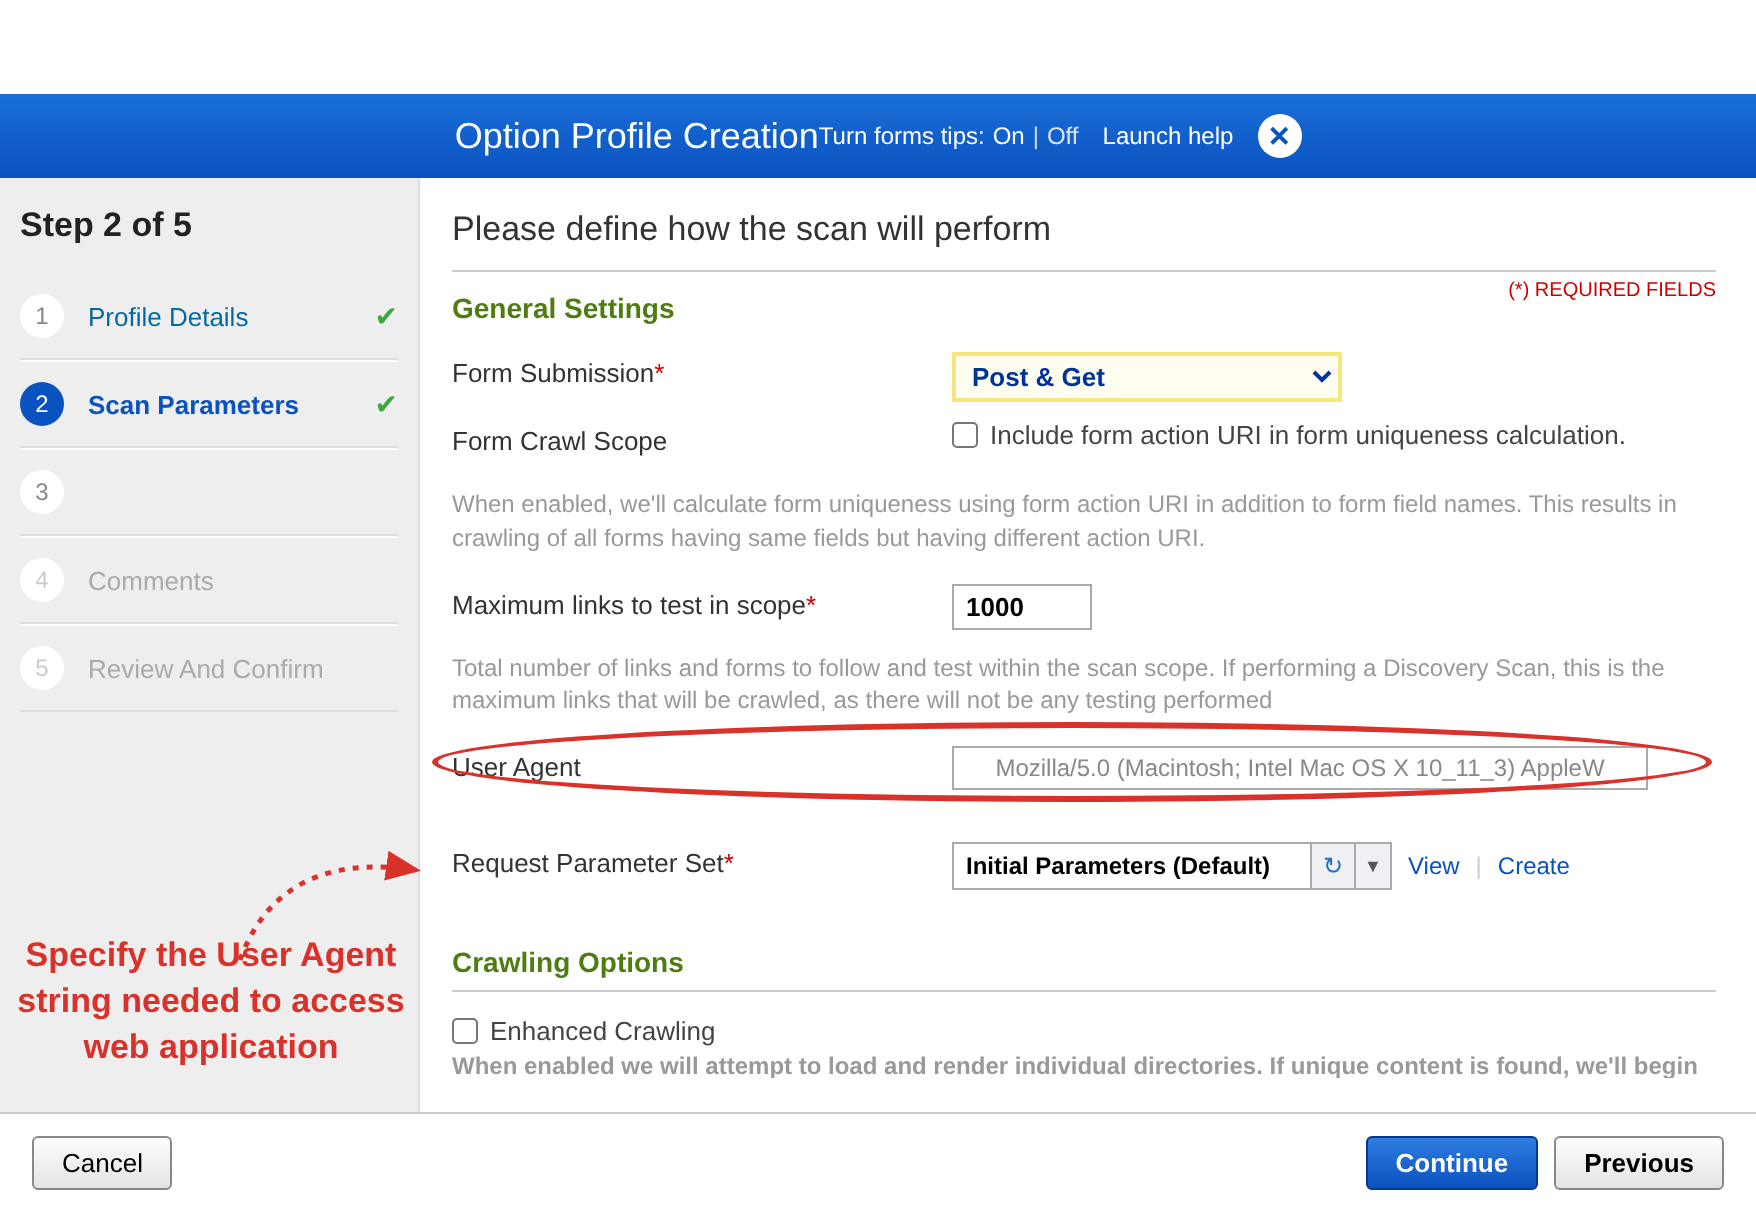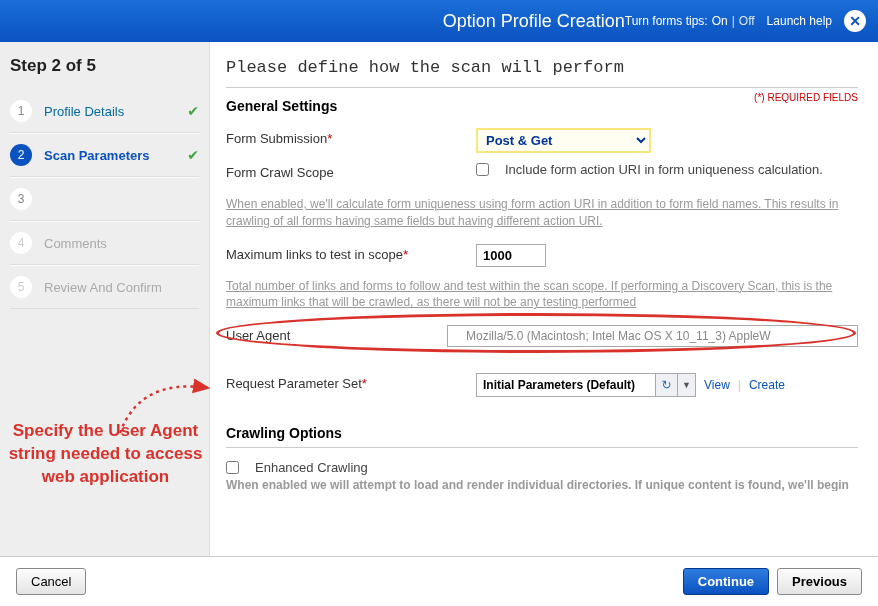--- a/index.html
+++ b/index.html
@@ -1,19 +1,19 @@
 <!DOCTYPE html>
 <html><head>
 <meta charset="utf-8">
 <style>
   * { box-sizing: border-box; margin: 0; padding: 0; }
   body { font-family: Arial, Helvetica, sans-serif; font-size: 13px; color: #333; background: #fff; width: 878px; height: 606px; overflow: hidden; position: relative; }
 
   
-  .header { background: linear-gradient(#1a6ed8, #0a52c0); color: #fff; height: 42px; display: flex; align-items: center; padding: 0 12px; justify-content: flex-end; }
+  .header { background: linear-gradient(#1a6ed8, #0a52c0); color: #fff; height: 42px; display: flex; align-items: center; padding: 0 12px; justify-content: center; margin-top: 47px; }
   .header-title { font-size: 18px; font-weight: normal; }
   .header-right { display: flex; align-items: center; gap: 12px; font-size: 12px; }
   .help-toggle { display: flex; gap: 4px; align-items: center; }
   .help-toggle .sep { color: #cfe0f8; }
   .help-toggle .off { opacity: 0.85; }
   .close-btn { width: 22px; height: 22px; border-radius: 50%; background: #fff; color: #0a52c0; display: flex; align-items: center; justify-content: center; font-weight: bold; cursor: pointer; font-size: 14px; }
   .header a { color: #fff; text-decoration: none; cursor: pointer; }
 
   
   .body { display: flex; height: 514px; }
@@ -31,48 +31,48 @@
   .step.active .step-label { color: #0a52c0; font-weight: bold; }
   .step.dim .step-label { color: #aaa; }
   .step.dim .step-num { color: #ccc; }
   .check { color: #3fa63f; font-size: 14px; }
 
   
   .annotation { position: absolute; top: 378px; left: 8px; width: 195px; text-align: center; color: #d9322b; font-size: 17px; font-weight: bold; line-height: 1.35; }
   .arrow-svg { position: absolute; top: 326px; left: 100px; pointer-events: none; }
 
   
-  .page-title { font-size: 17px; color: #333; margin-bottom: 10px; font-family: Liberation Mono, monospace; }
+  .page-title { font-size: 17px; color: #333; margin-bottom: 10px; }
   .hr { height: 1px; background: #ccc; box-shadow: 0 1px 0 #fff; margin-bottom: 10px; }
   .required-note { color: #c00; font-size: 10px; float: right; margin-top: -6px; }
 
-  .section-title { font-size: 14px; font-weight: bold; color: #000000; margin: 8px 0 14px; }
+  .section-title { font-size: 14px; font-weight: bold; color: #4d7c0f; margin: 8px 0 14px; }
   .underline { border-bottom: 1px solid #ccc; padding-bottom: 6px; margin-bottom: 12px; }
 
   .form-row { display: flex; align-items: flex-start; margin-bottom: 8px; min-height: 26px; }
   .form-label { width: 250px; color: #333; font-size: 13px; padding-top: 3px; }
   .form-label .req { color: #c00; }
   .form-control { flex: 1; display: flex; align-items: center; gap: 8px; flex-wrap: wrap; }
-  .help-text { color: #999; font-size: 12px; margin: 0 0 14px 0; line-height: 1.4; text-decoration: underline; }
-
-  select.highlighted { border: 2px solid #f7e67b; background: #fffef0; padding: 2px 4px; width: 175px; font-size: 13px; color: #00339a; font-weight: bold; }
+  .help-text { color: #999; font-size: 12px; margin: 0 0 14px 0; line-height: 1.4; }
+
+  select.highlighted { border: 2px solid #f7e67b; background: #fffef0; padding: 2px 4px; width: 195px; font-size: 13px; color: #00339a; font-weight: bold; }
   input[type=text].num { width: 70px; padding: 3px 6px; border: 1px solid #aaa; font-weight: bold; font-size: 13px; }
-  input[type=text].wide { width: 411px; padding: 3px 18px; border: 1px solid #aaa; color: #888; font-size: 12px; }
+  input[type=text].wide { width: 348px; padding: 3px 18px; border: 1px solid #aaa; color: #888; font-size: 12px; text-align: center; }
 
   .ua-row { position: relative; }
   .ua-circle { position: absolute; left: -10px; top: -12px; width: 640px; height: 40px; border: 3px solid #d9322b; border-radius: 50%; pointer-events: none; }
 
   .combo { display: inline-flex; align-items: center; height: 24px; }
   .combo input { width: 180px; padding: 3px 6px; border: 1px solid #aaa; font-weight: bold; font-size: 12px; height: 24px; }
   .combo .refresh { width: 22px; height: 24px; border: 1px solid #aaa; border-left: none; background: #eef0f3; display: flex; align-items: center; justify-content: center; cursor: pointer; color: #2a6fbf; font-size: 12px; }
   .combo .dd { width: 18px; height: 24px; border: 1px solid #aaa; border-left: none; background: #eef0f3; display: flex; align-items: center; justify-content: center; cursor: pointer; font-size: 9px; color: #555; }
   .link { color: #0a52c0; cursor: pointer; font-size: 12px; }
   .link-sep { color: #ccc; font-size: 12px; }
 
-  .checkbox-row { display: flex; align-items: center; gap: 16px; font-size: 13px; color: #444; }
+  .checkbox-row { display: flex; align-items: center; gap: 6px; font-size: 13px; color: #444; }
   .checkbox-row input { margin: 0; }
 
   .cut-text { color: #999; font-size: 12px; margin-top: 2px; line-height: 1.4; overflow: hidden; height: 14px; font-weight: bold; }
 
   
   .footer { position: absolute; bottom: 0; left: 0; right: 0; height: 50px; border-top: 1px solid #ccc; background: #fff; display: flex; align-items: center; justify-content: space-between; padding: 0 16px; }
   .btn { padding: 5px 14px; border: 1px solid #888; border-radius: 3px; background: linear-gradient(#fdfdfd, #e4e4e4); cursor: pointer; font-size: 13px; }
   .btn-primary { background: linear-gradient(#2f7de0, #0a52c0); color: #fff; border: 1px solid #06398b; font-weight: bold; }
   .btn-secondary { background: linear-gradient(#fdfdfd, #e4e4e4); border: 1px solid #888; font-weight: bold; }
   .footer-right { display: flex; gap: 8px; }

